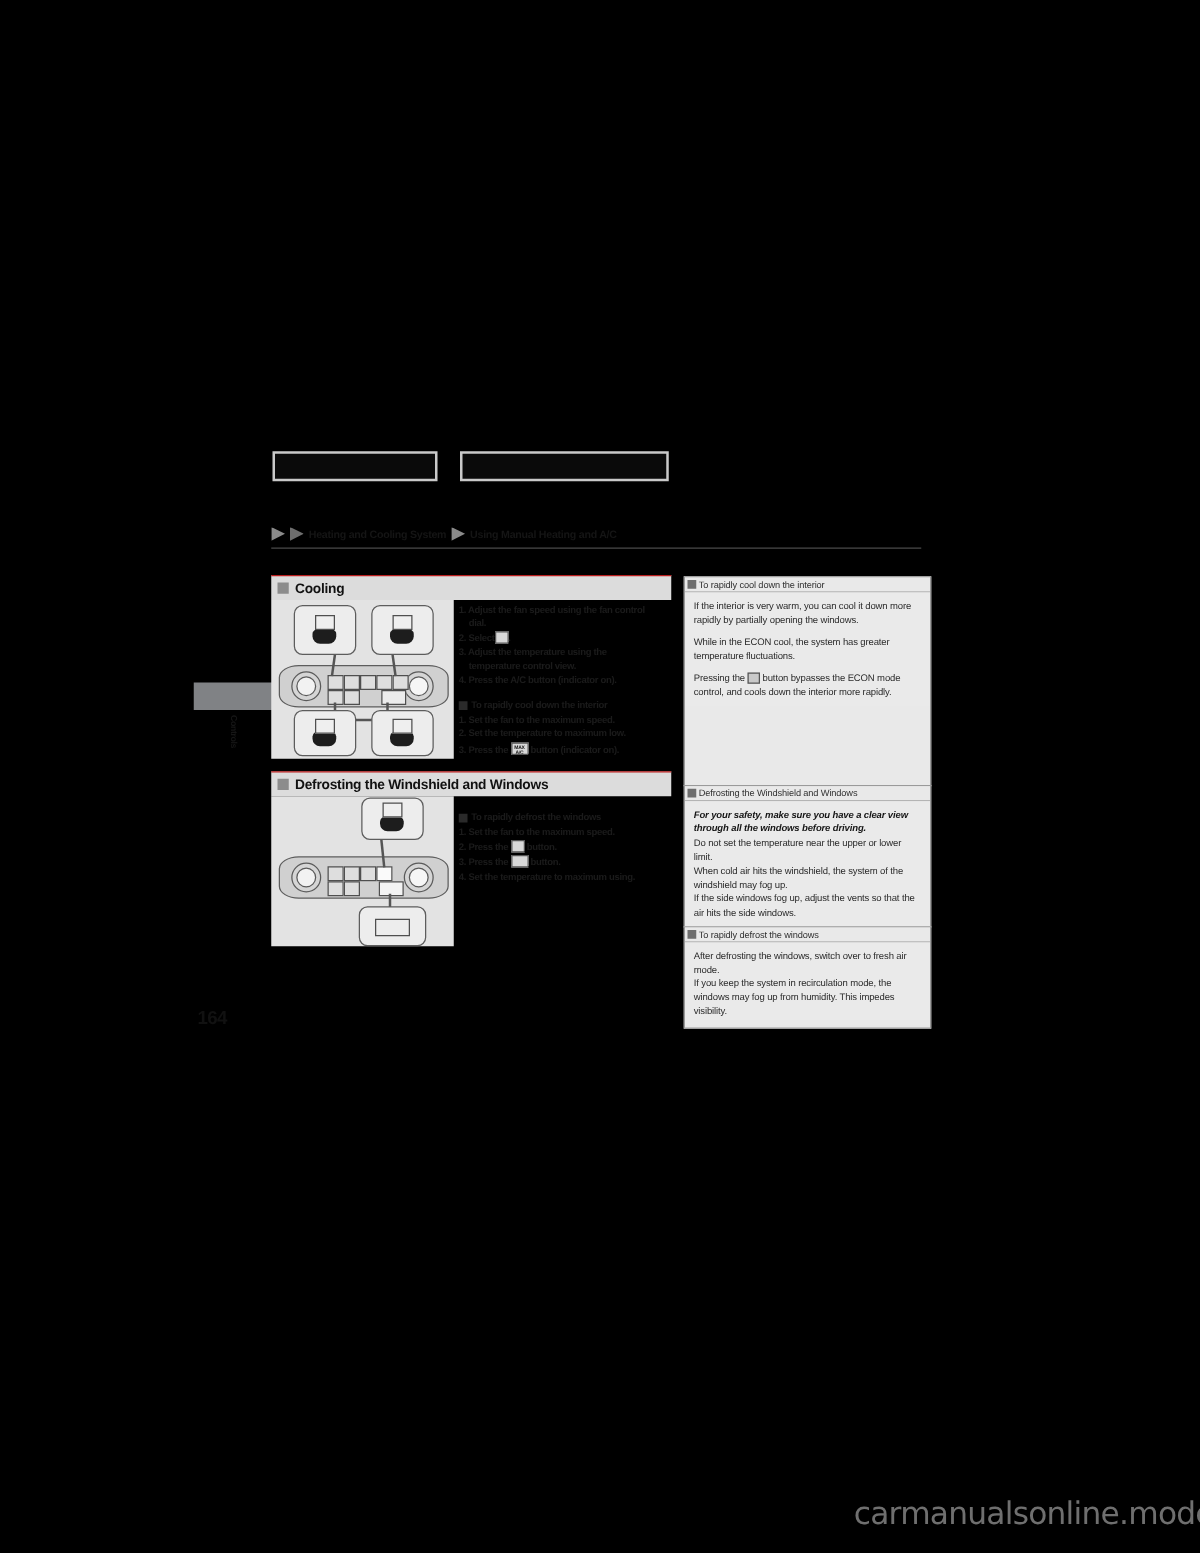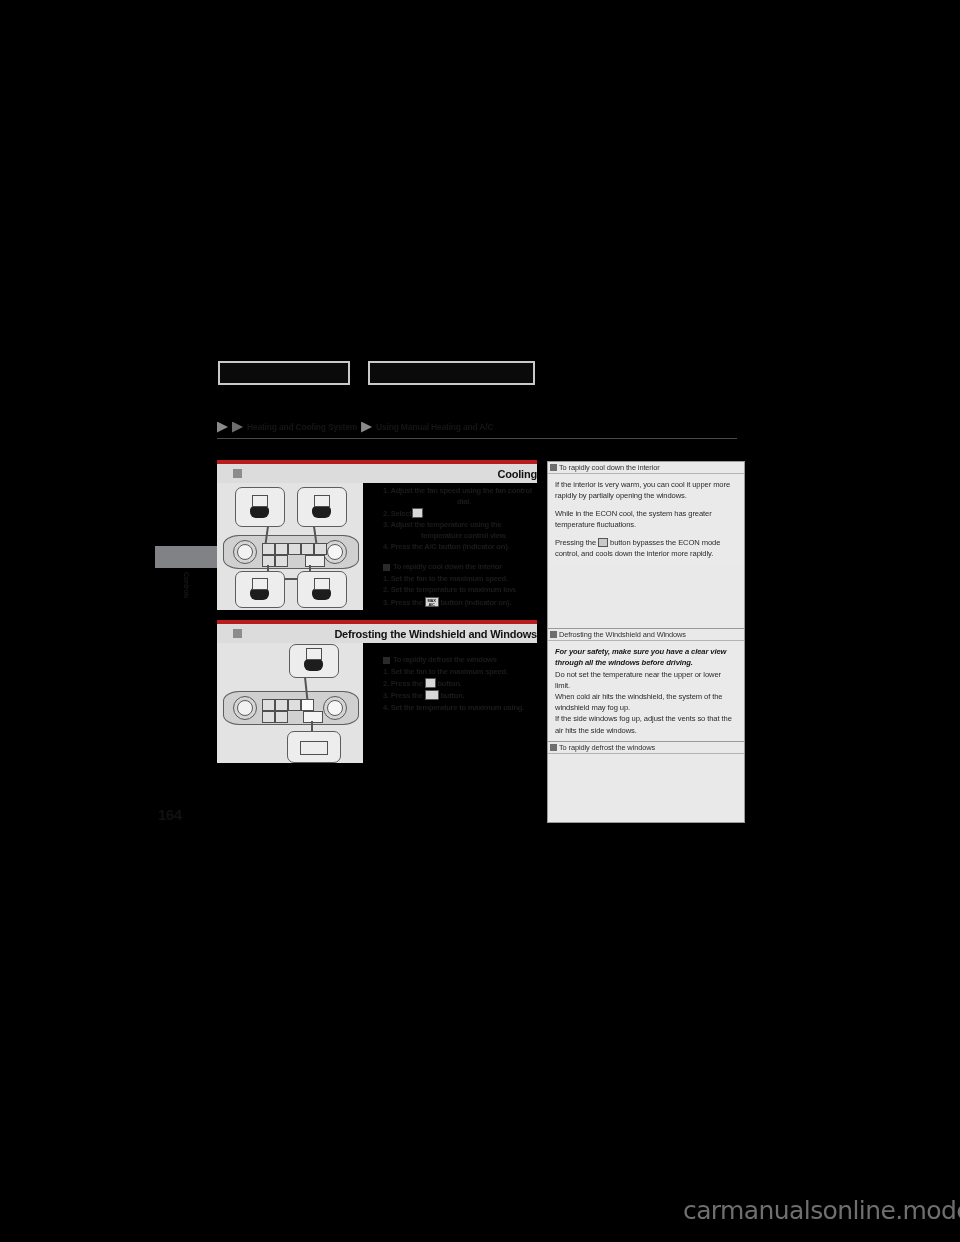--- a/index.html
+++ b/index.html
@@ -34,32 +34,32 @@
   .tab-label{position:absolute;left:176px;top:572px;width:14px;height:40px;
       font-size:7px;font-weight:bold;color:#161616;
       writing-mode:vertical-rl;text-orientation:mixed;letter-spacing:-0.3px;line-height:1;}
 
   
   .pageno{position:absolute;left:158px;top:806px;font-size:15px;font-weight:bold;
       color:#111;letter-spacing:-0.5px;}
 
   
   .main{position:absolute;left:217px;top:460px;width:320px;}
-  .sec-head{background:#dcdcdc;border-top:4px solid #b91c1c;height:19px;
-      display:flex;align-items:center;padding-left:16px;gap:5px;justify-content:space-between;}
+  .sec-head{background:#dcdcdc;border-top:1px solid #b91c1c;height:19px;
+      display:flex;align-items:center;padding-left:5px;gap:5px;}
   .sq{width:9px;height:9px;background:#8c8c8c;flex:none;}
   .sec-title{font-size:11px;font-weight:bold;color:#111;letter-spacing:-0.2px;white-space:nowrap;}
 
-  .sec-body{display:flex;gap:16px;text-decoration:underline;}
+  .sec-body{display:flex;gap:0;text-decoration:underline;}
   .fig{width:146px;background:#e3e3e3;flex:none;}
   .steps{flex:1;padding-left:4px;padding-top:3px;}
 
   .step{font-size:7.6px;font-weight:bold;color:#1b1b1b;line-height:1.42;
         letter-spacing:-0.25px;margin-bottom:0.5px;}
-  .step .ind{padding-left:8px;display:block;text-align:center;}
+  .step .ind{padding-left:8px;display:block;}
   .subhead{font-size:7.6px;font-weight:bold;color:#1b1b1b;line-height:1.42;
         letter-spacing:-0.25px;margin-top:9px;margin-bottom:1px;
         display:flex;align-items:center;gap:3px;}
   .blk{display:inline-block;width:7px;height:7px;background:#2a2a2a;flex:none;}
   .para{font-size:7.6px;font-weight:bold;color:#1b1b1b;line-height:1.45;
         letter-spacing:-0.25px;}
 
   
   .btn-g{display:inline-block;vertical-align:-2px;width:11px;height:10px;
       background:#d8d8d8;border:1px solid #555;box-sizing:border-box;
@@ -271,21 +271,21 @@
   </div>
 
   <div class="side">
 
     <div class="side-sec" style="height:168px">
       <div class="side-head">
         <span class="mk"></span>
         <span class="side-head-t">To rapidly cool down the interior</span>
       </div>
       <div class="side-body">
-        <p class="side-p">If the interior is very warm, you can cool it upper more rapidly by partially opening the windows.</p>
+        <p class="side-p">If the interior is very warm, you can cool it down more rapidly by partially opening the windows.</p>
         <p class="side-p">While in the ECON cool, the system has greater temperature fluctuations.</p>
         <p class="side-p"><span>Pressing the</span> <span class="side-icon"></span> <span>button bypasses the ECON mode control, and cools down the interior more rapidly.</span></p>
       </div>
     </div>
 
     <div class="side-sec" style="margin-top:-1px;height:114px">
       <div class="side-head">
         <span class="mk"></span>
         <span class="side-head-t">Defrosting the Windshield and Windows</span>
       </div>
@@ -295,18 +295,22 @@
         <p class="side-p t">When cold air hits the windshield, the system of the windshield may fog up.</p>
         <p class="side-p t">If the side windows fog up, adjust the vents so that the air hits the side windows.</p>
       </div>
     </div>
 
     <div class="side-sec" style="margin-top:-1px;height:82px">
       <div class="side-head">
         <span class="mk"></span>
         <span class="side-head-t">To rapidly defrost the windows</span>
       </div>
+      <div class="side-body">
+        <p class="side-p t">After defrosting the windows, switch over to fresh air mode.</p>
+        <p class="side-p t">If you keep the system in recirculation mode, the windows may fog up from humidity. This impedes visibility.</p>
+      </div>
     </div>
   </div>
 
   <div class="wm">carmanualsonline.mode</div>
 
 </div>
 
 </body></html>

